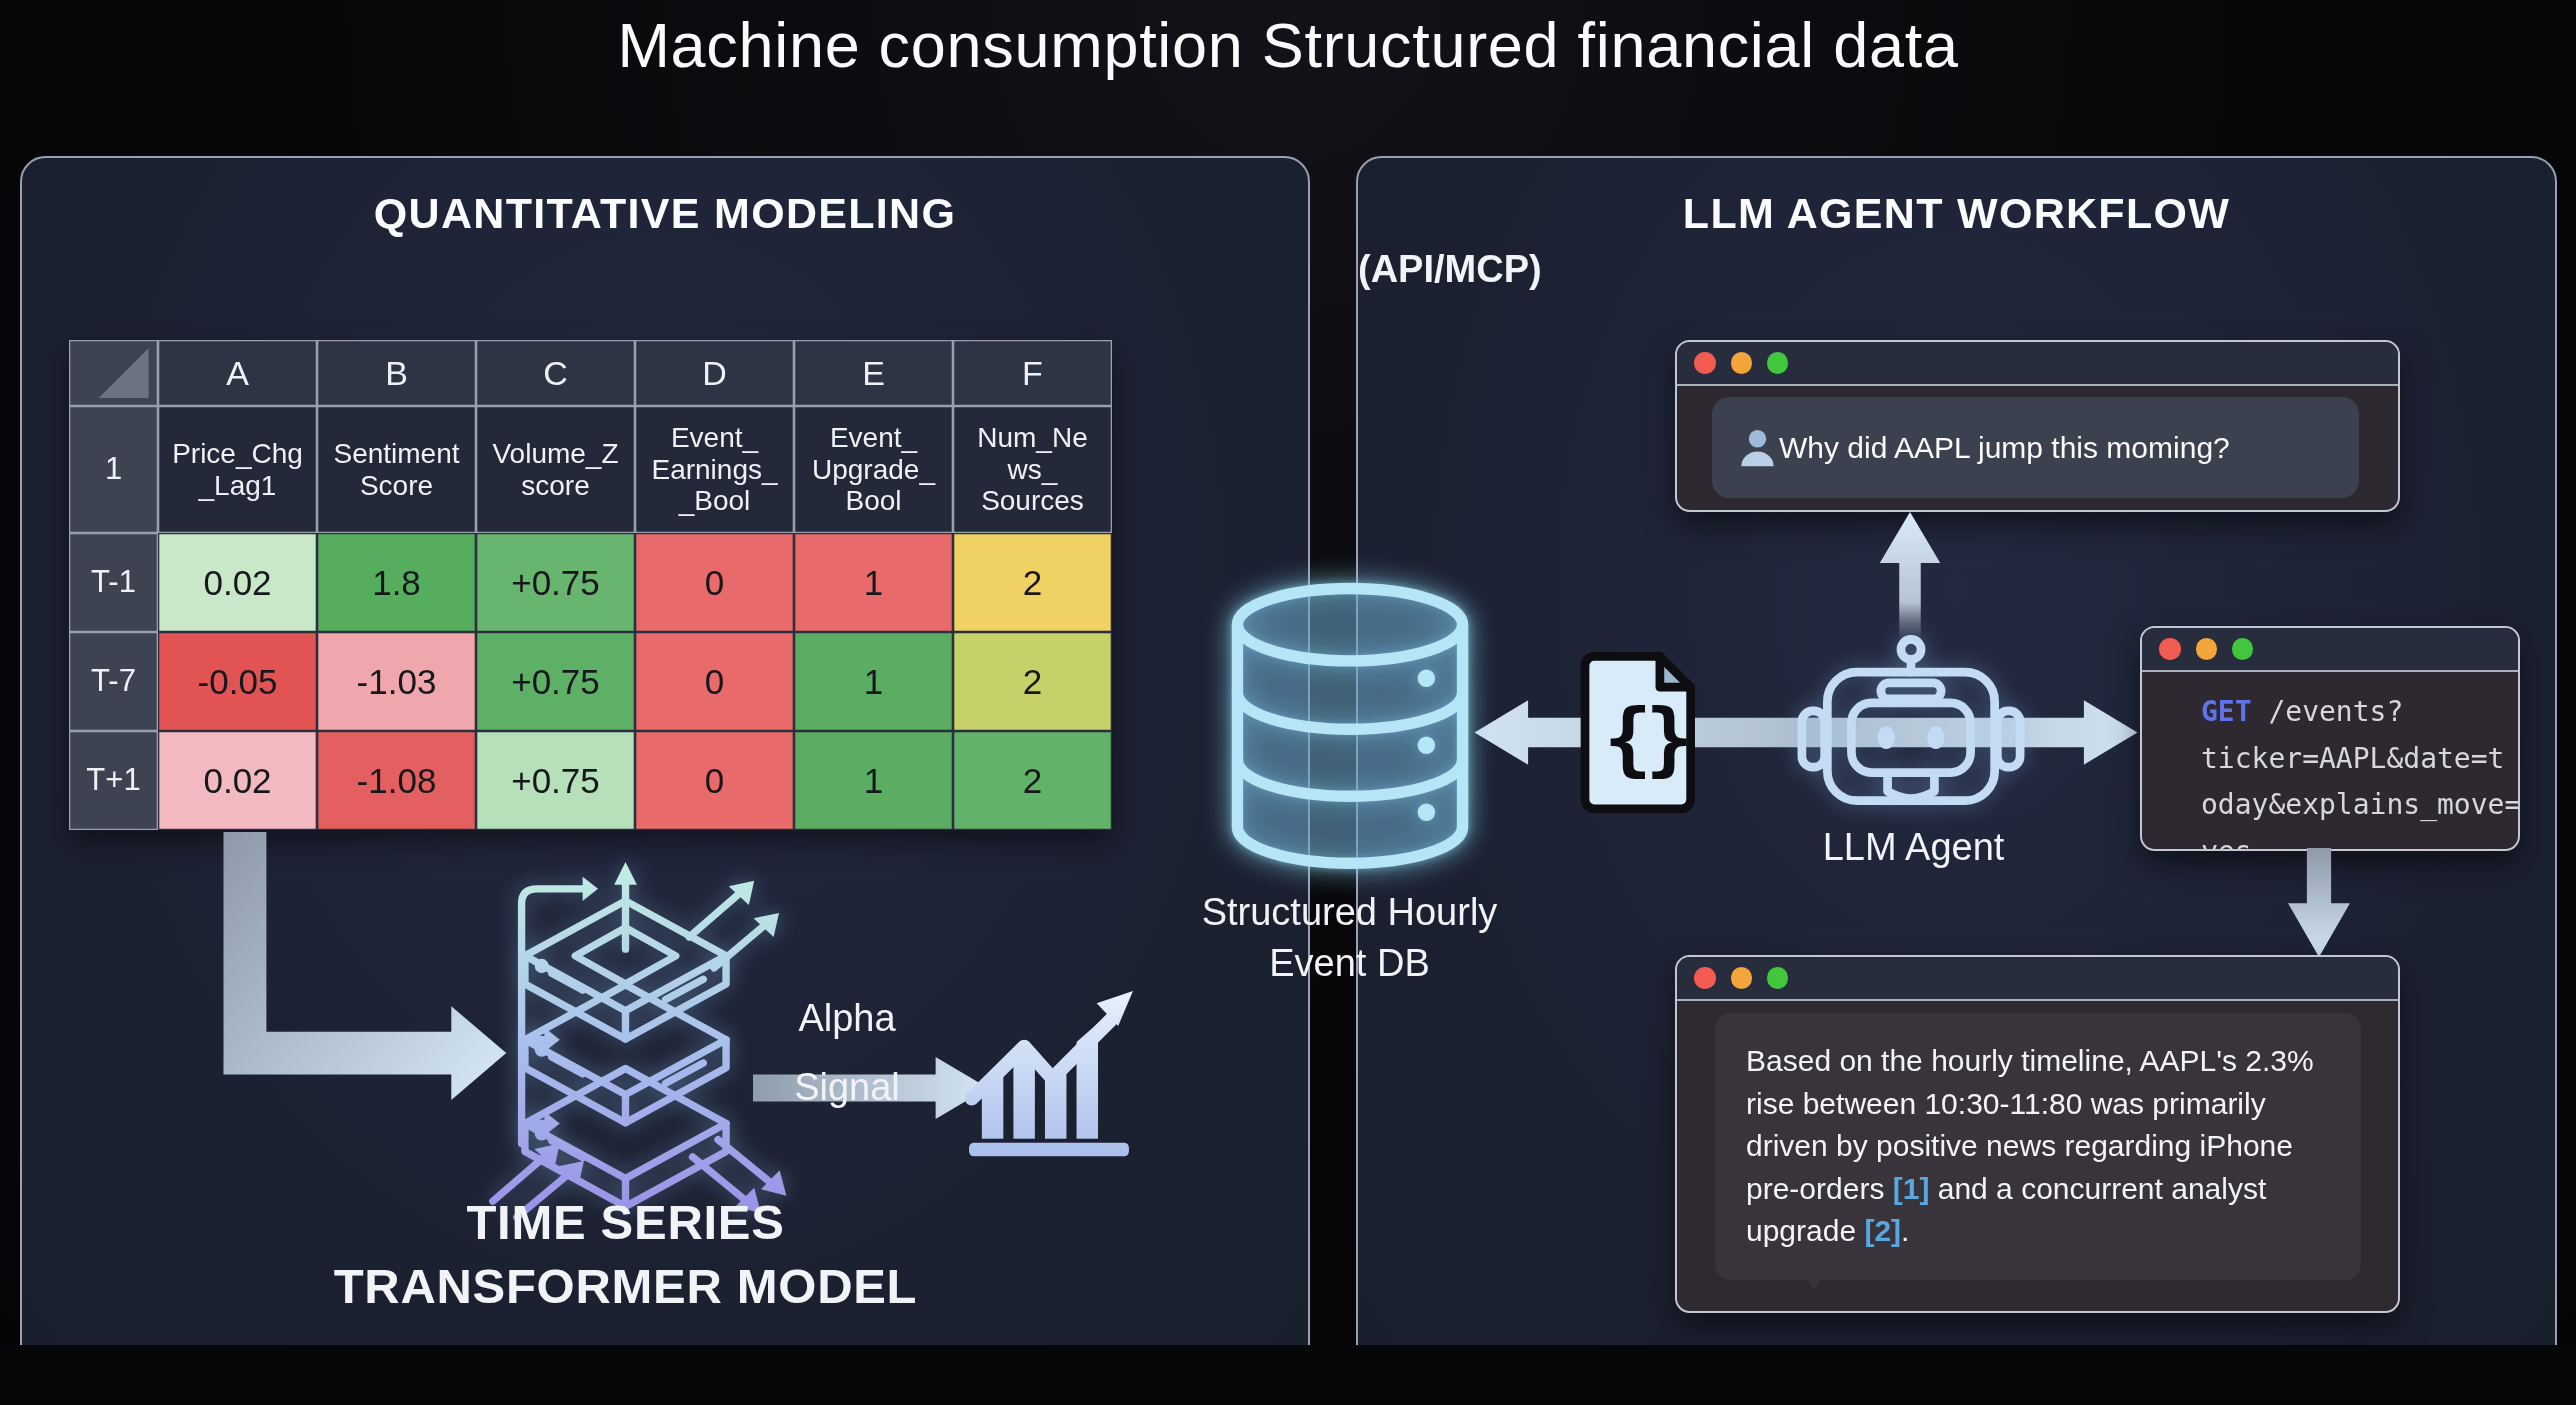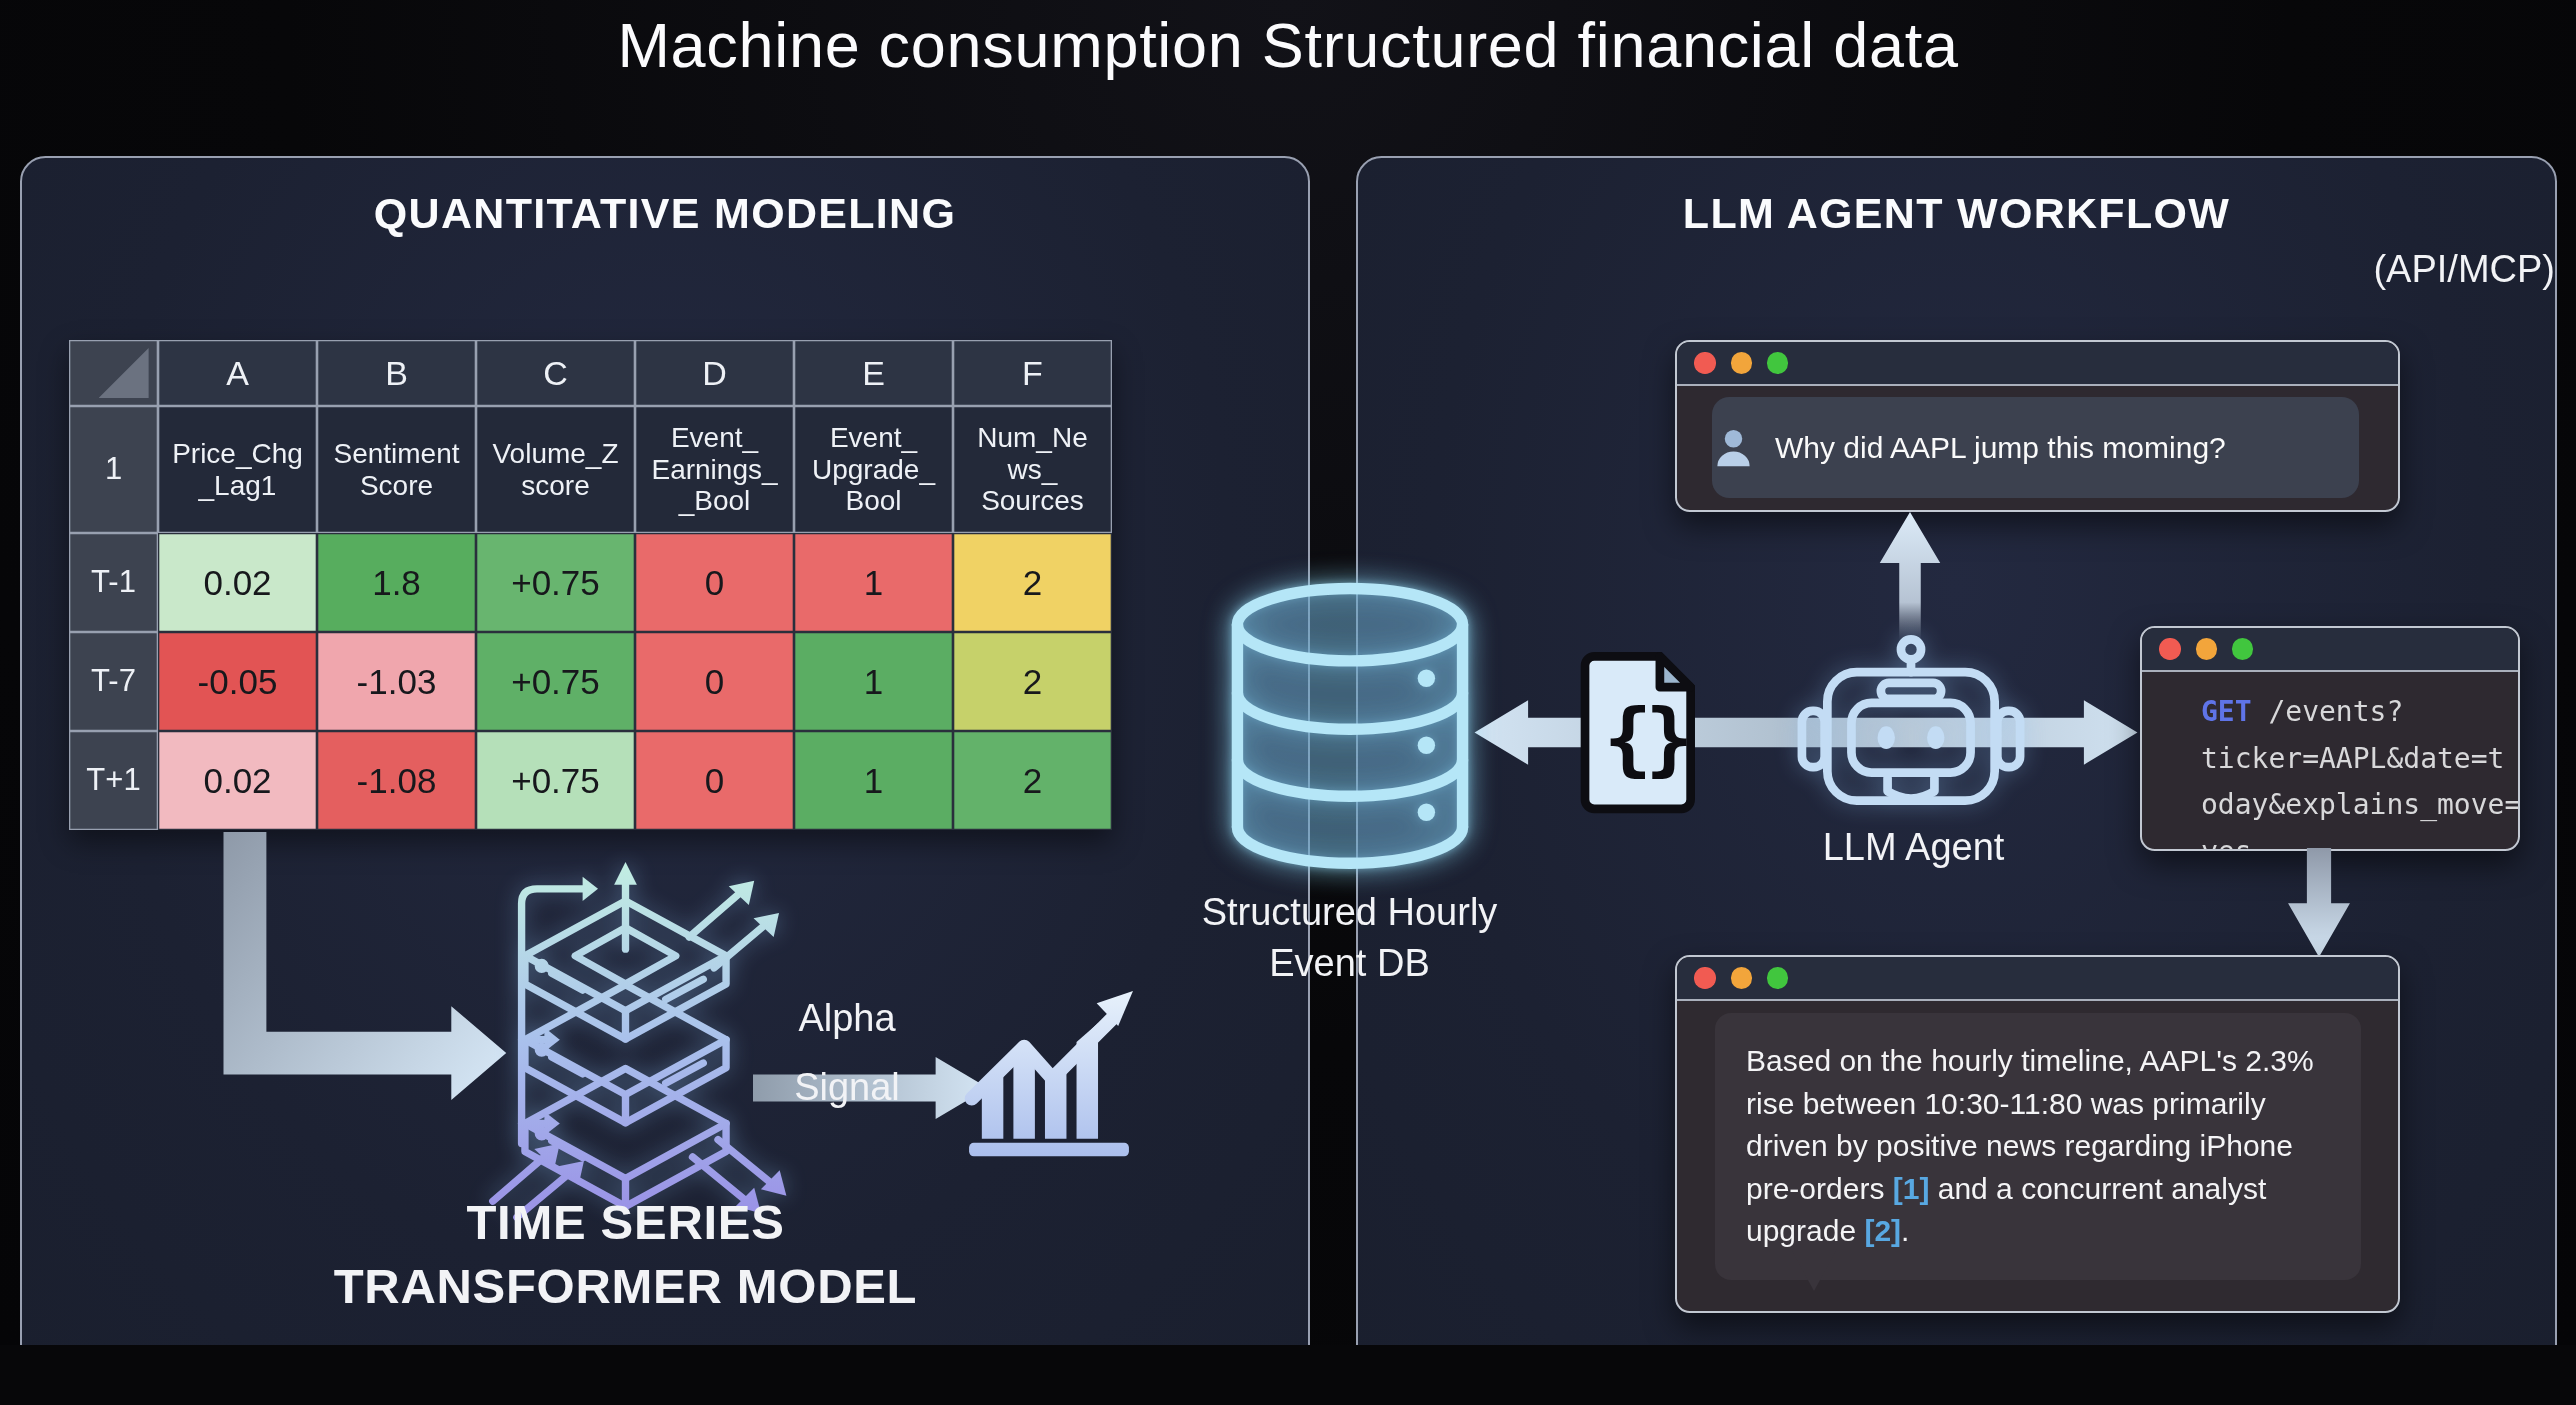--- a/index.html
+++ b/index.html
@@ -13,22 +13,22 @@
               font-size:63px;font-weight:400;letter-spacing:0.7px;color:#fbfbfd;}
 
   
   .panel{position:absolute;top:156px;height:1233px;border:2.7px solid #99a0b1;border-radius:25.5px;
          background:radial-gradient(ellipse at 50% 35%, #232940 0%, #1c2132 62%, #1a1f2e 100%);
          box-sizing:border-box;}
   .panel.left{left:20px;width:1290px;}
   .panel.right{left:1356px;width:1201px;}
   .panel-header{position:absolute;top:31px;left:0;width:100%;text-align:center;
                 font-size:43px;font-weight:bold;letter-spacing:1.3px;color:#fafbfd;}
-  .panel-subheader{position:absolute;top:90px;left:0;width:100%;text-align:right;
-                   font-size:38px;font-weight:400;color:#f2f3f6;}
+  .panel-subheader{position:absolute;top:90px;left:0;width:100%;text-align:left;
+                   font-size:38px;font-weight:700;color:#f2f3f6;}
 
   
   .sheet{position:absolute;left:47px;top:182px;display:grid;
          grid-template-columns:89px repeat(6,159px);
          grid-template-rows:66px 127px 99px 99px 99px;
          box-shadow:0 12px 27px rgba(0,0,0,.45);}
   .cell{display:flex;align-items:center;justify-content:center;text-align:center;
         box-sizing:border-box;line-height:1.12;}
   .cell.hdr{background:#2d3444;color:#eef1f6;font-size:34px;box-shadow:inset 0 0 0 1.3px #98a0b0;}
   .cell.rl{background:#3d4350;color:#eef1f6;font-size:31px;box-shadow:inset 0 0 0 1.3px #98a0b0;}
@@ -48,21 +48,21 @@
   .agent-caption{position:absolute;left:401px;top:668px;width:309px;text-align:center;font-size:38px;}
 
   
   .window{position:absolute;border:2px solid #c2c8d2;border-radius:14.8px;overflow:hidden;
           background:#2e2930;box-shadow:0 13.4px 30px rgba(0,0,0,.5);}
   .titlebar{height:42px;background:#272d3d;border-bottom:2px solid #aab0bc;
             display:flex;align-items:center;padding-left:17.4px;gap:14.8px;}
   .dot{width:21.5px;height:21.5px;border-radius:50%;}
   .chat-window{left:317px;top:182px;width:721px;height:168px;}
   .chat-bubble{position:absolute;left:35px;top:55px;width:647px;height:101px;background:#3c414f;
-               border-radius:17.4px;display:flex;align-items:center;gap:20px;box-sizing:border-box;}
+               border-radius:17.4px;display:flex;align-items:center;padding-left:24px;box-sizing:border-box;}
   .chat-text{font-size:30px;color:#fafafa;}
   .request-window{left:782px;top:468px;width:376px;height:221px;}
   .code{padding:17.4px 0 0 20px;font-family:"DejaVu Sans Mono", monospace;font-size:28px;
         line-height:1.66;color:#d8d8da;margin-left:39px;}
   .kw{font-weight:bold;}
   .response-window{left:317px;top:797px;width:721px;height:354px;background:#2f2a30;}
   .response-bubble{position:absolute;left:38px;top:56px;width:646px;background:#39343b;
                    border-radius:16px;padding:27px 31px;box-sizing:border-box;
                    font-size:30px;line-height:1.42;color:#f4f4f6;}
   .tail{position:absolute;left:114px;top:292px;width:0;height:0;

